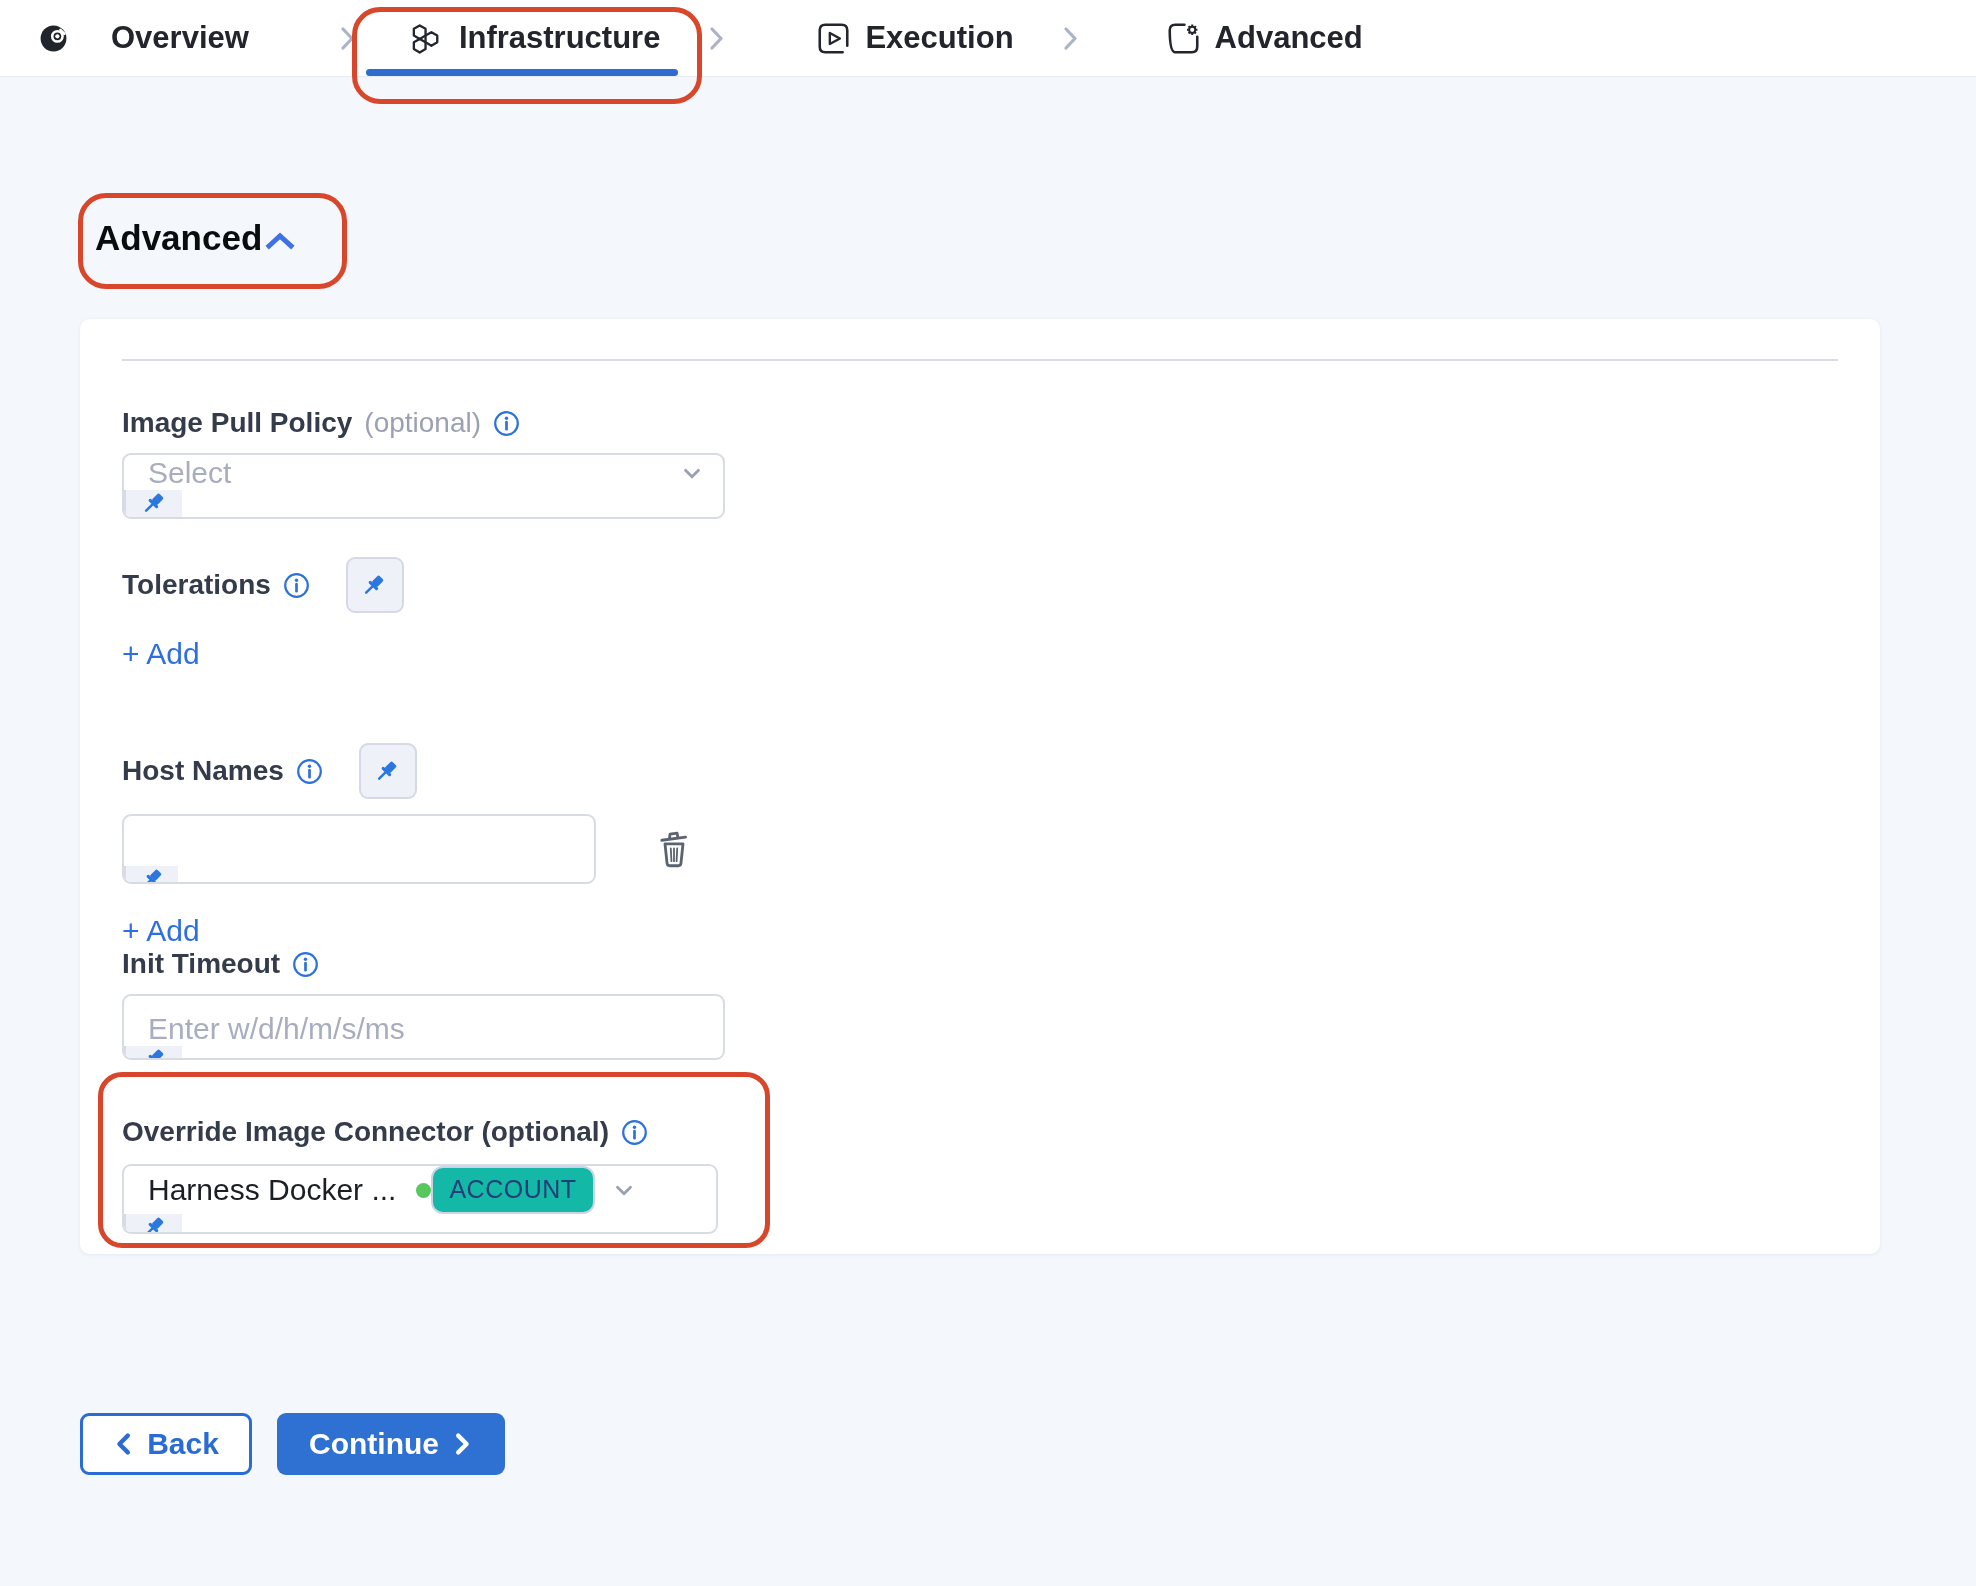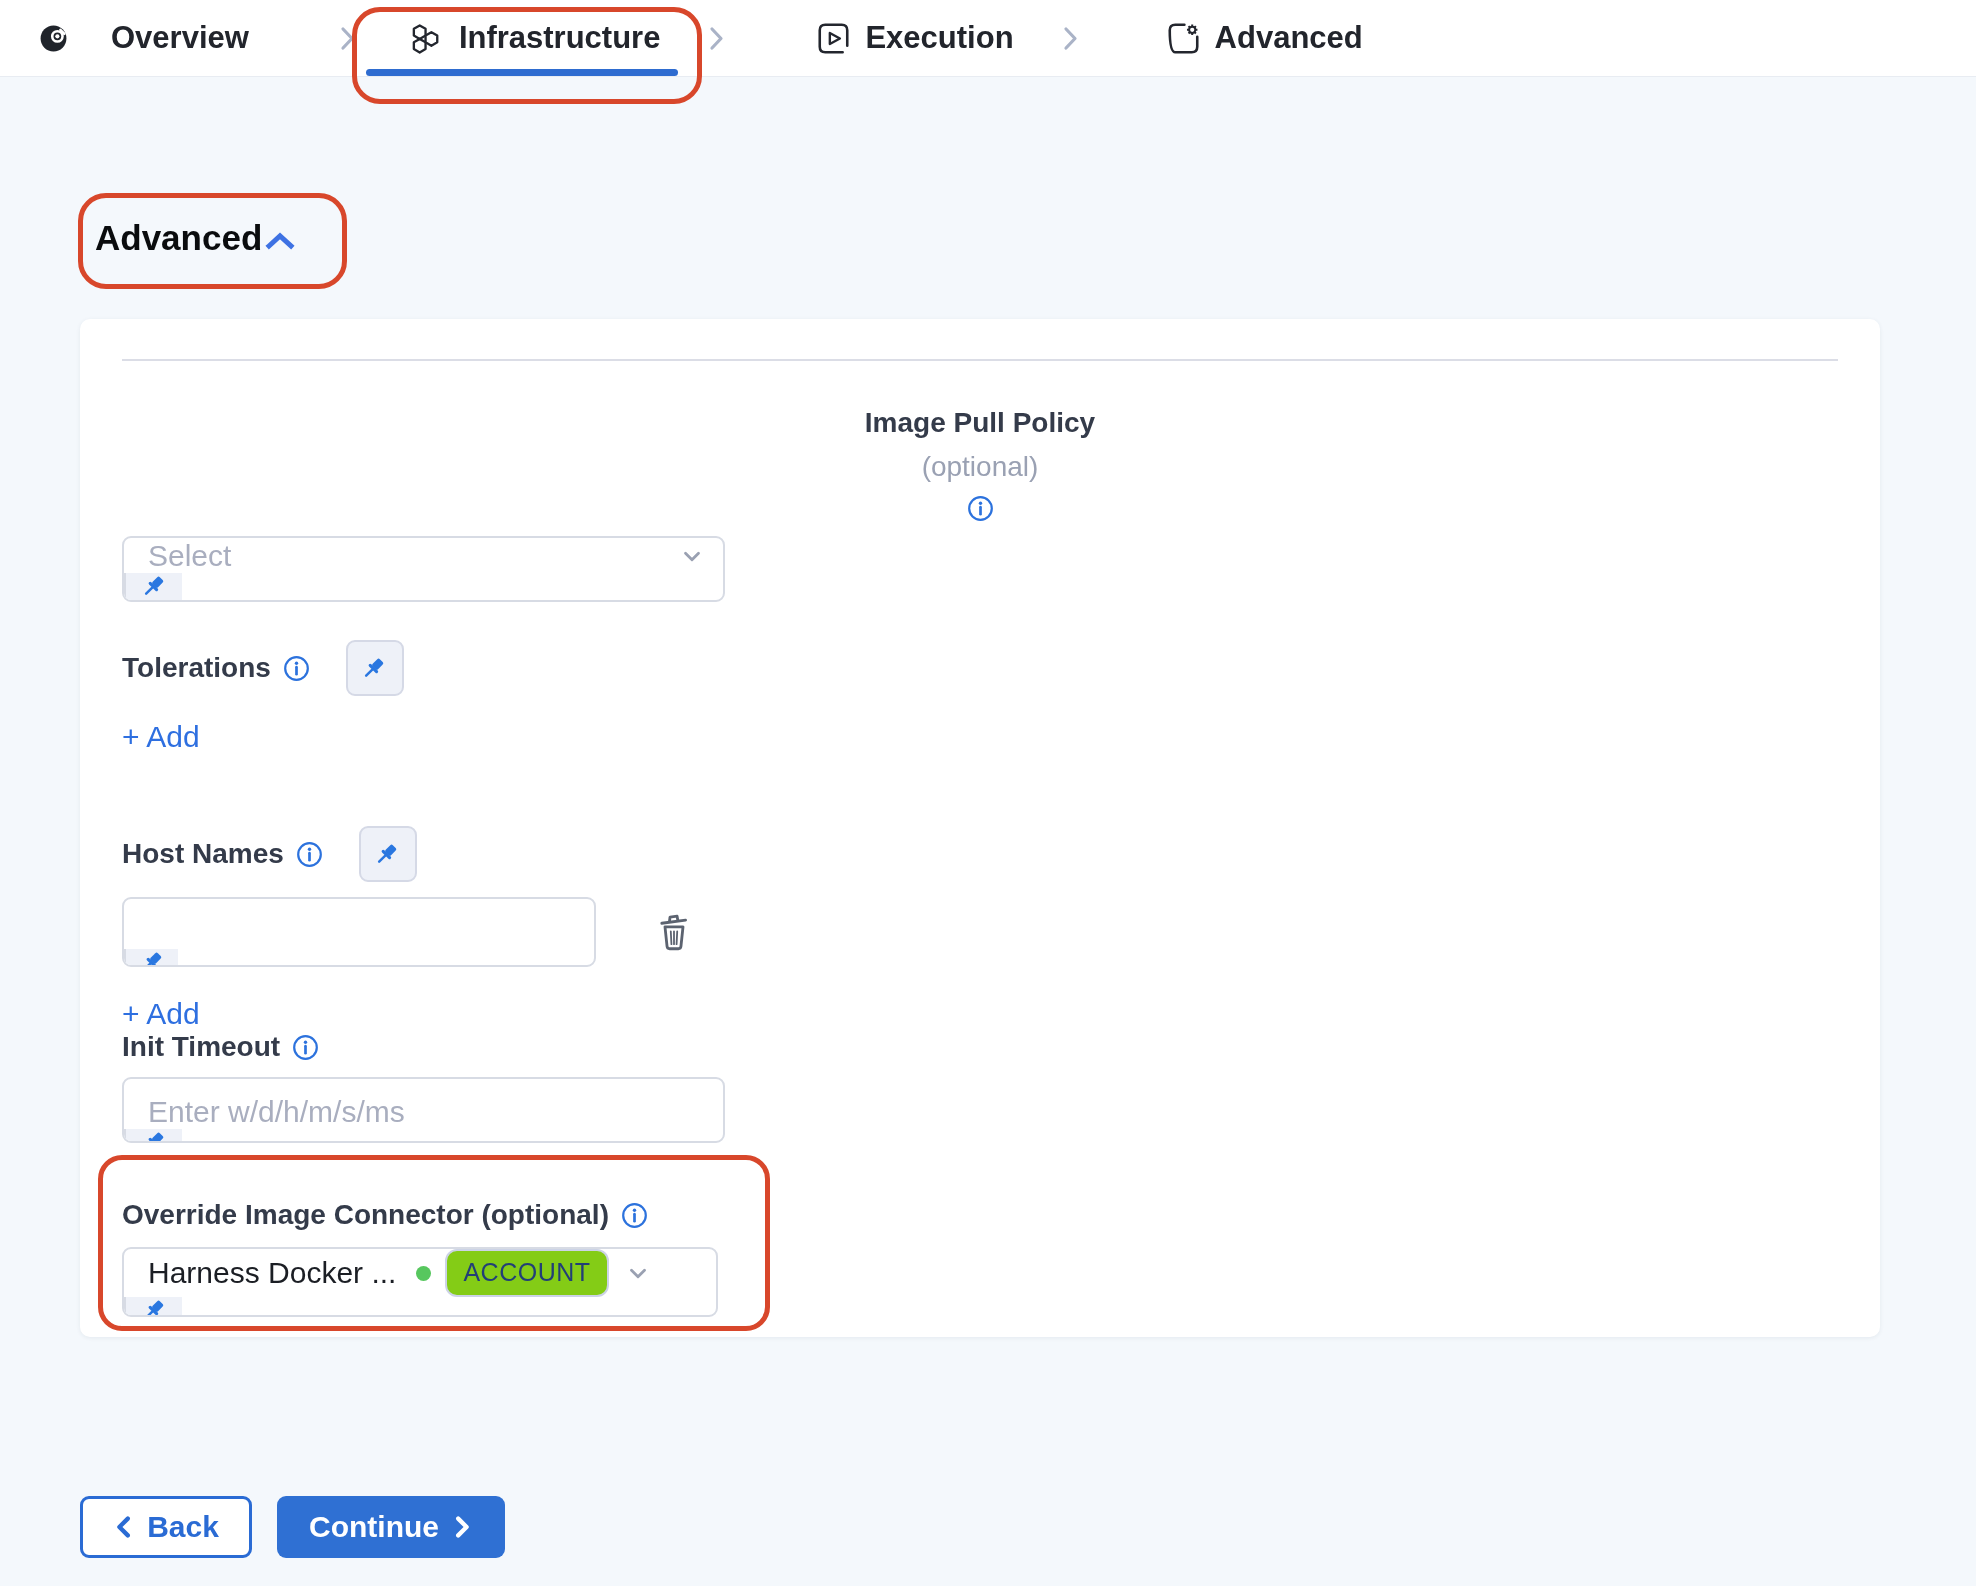--- a/index.html
+++ b/index.html
@@ -46,21 +46,21 @@
   .card {
     width:1800px; margin:30px 0 0 80px; background:#ffffff;
     border-radius:10px; box-shadow:0 1px 4px rgba(40,60,90,.08);
     padding:40px 42px 20px 42px; position:relative;
   }
   .card-divider { height:2px; background:#dbdde6; }
   .field-label-row { display:flex; align-items:center; gap:12px; }
   .field-label { font-size:28px; font-weight:600; color:#343b4a; }
   .field-optional { font-size:28px; font-weight:400; color:#9aa1b3; }
   .info-btn { display:flex; align-items:center; cursor:pointer; }
-  .mt-f1 { margin-top:46px;flex-direction:column; }
+  .mt-f1 { margin-top:46px; }
   .input-group {
     display:flex; align-items:stretch; height:66px; margin-top:14px;
     border:2px solid #d7dbe4; border-radius:9px; overflow:hidden; background:#fff;flex-direction:column;
   }
   .w-main { width:603px; }
   .w-host { width:474px; }
   .w-conn { width:596px; }
   .input-value-area { flex:1; display:flex; align-items:center; padding-left:24px; min-width:0; }
   .placeholder-text { font-size:30px; color:#a9aebf; }
   .value-text { font-size:30px; color:#1b1e24; white-space:nowrap; overflow:hidden; }
@@ -88,22 +88,22 @@
     padding-left:24px; font-family:"Liberation Sans", sans-serif; background:transparent; min-width:0;margin-top:16px;
   }
   .bare-input::placeholder { color:#a9aebf; }
   .override-wrap { margin-top:56px; position:relative; width:700px; }
   .annotate-override {
     position:absolute; left:-24px; top:-44px; width:672px; height:176px;
     border:5px solid #d8472b; border-radius:24px; pointer-events:none; z-index:5;
   }
   .green-dot { width:15px; height:15px; border-radius:50%; background:#57c75e; margin-left:20px; flex:none; }
   .scope-badge {
-    margin-left:14px; padding:7px 16px 8px; border:2px solid #ccd3e6; border-radius:12px;
-    background:#84cc16; font-size:25px; font-weight:500; color:#223f77; letter-spacing:.5px; flex:none;
+    padding:7px 16px 8px; border:2px solid #ccd3e6; border-radius:12px;
+    background:#14b8a6; font-size:25px; font-weight:500; color:#223f77; letter-spacing:.5px; flex:none;
   }
   
   .footer { margin:159px 0 0 80px; display:flex; align-items:center; }
   .btn { display:flex; align-items:center; justify-content:center; gap:14px; height:62px;
          border-radius:9px; font-size:30px; font-weight:700; cursor:pointer; }
   .btn-back { width:172px; background:#ffffff; border:3px solid #2a6bd4; color:#2a6bd4; }
   .btn-continue { width:228px; background:#2f70d3; border:none; color:#ffffff; margin-left:25px; }
   svg { display:block; }
 </style>
 </head>

